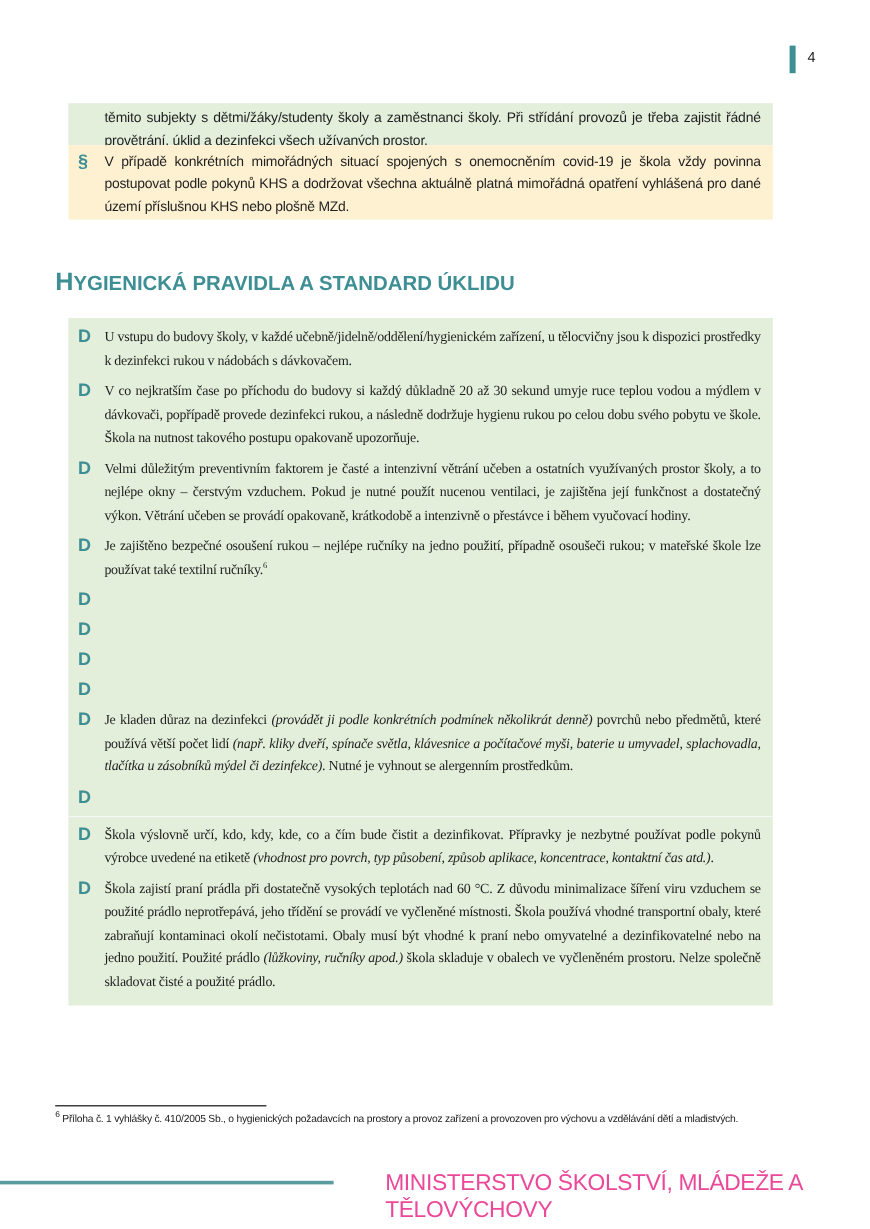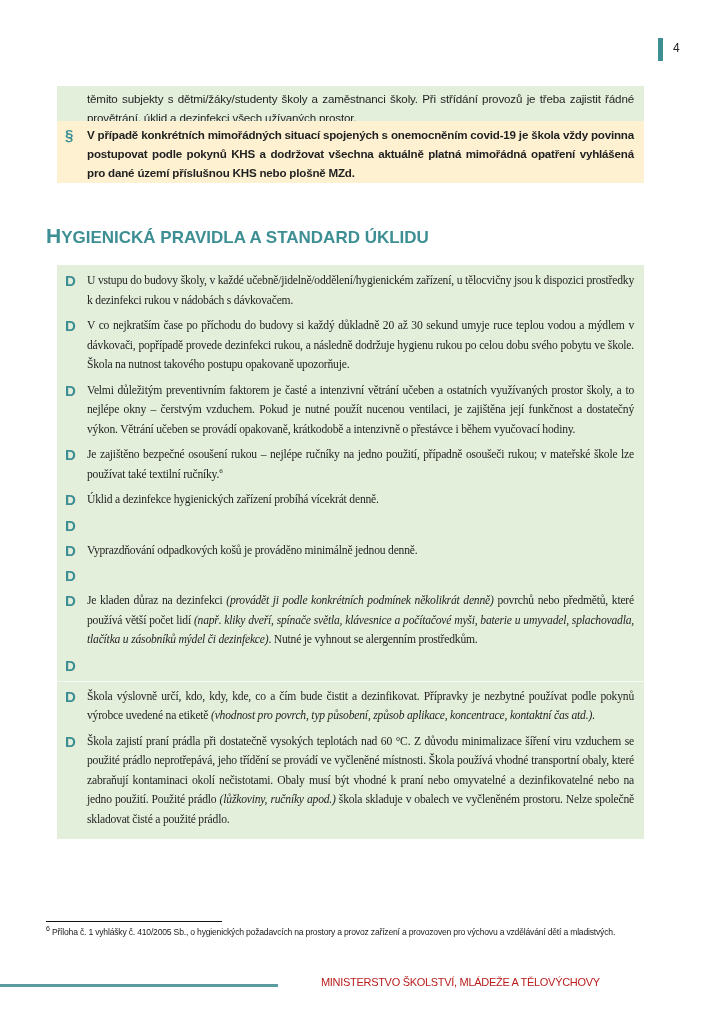--- a/index.html
+++ b/index.html
@@ -10,38 +10,38 @@
   .page-number { position:absolute; left:673px; top:41px; font-size:12px; color:#222; }
 
   .box { position:absolute; left:57px; width:587px; }
   .box-green { background:#e3eedb; }
   .box-yellow { background:#fdf1d2; }
 
   .cont-text { padding:3px 10px 2px 30px; font-size:11.6px; line-height:19px; text-align:justify; letter-spacing:-0.15px; }
 
   .rule-row { display:flex; padding:4px 10px 6px 8px; }
   .para-sign { width:22px; flex:none; color:#3d8f94; font-weight:bold; font-size:15px; line-height:19px; }
-  .rule-text { font-size:11.6px; line-height:19px; font-weight:bold; text-align:justify; letter-spacing:-0.2px; }
+  .rule-text { font-size:11.6px; line-height:19px; font-weight:normal; text-align:justify; letter-spacing:-0.2px; }
 
   .heading { position:absolute; left:46px; top:224px; font-size:21px; color:#3d8f94; letter-spacing:0px; }
   .heading .small { font-size:17px;margin-top:12px; }
 
   .list-box { top:265px; padding:4px 0 6px 0; }
   .item { display:flex; padding:2px 10px 4px 8px; }
   .item.sep { border-top:1px solid #f6f9f3; margin-top:2px; padding-top:5px; }
   .d-icon { width:22px; flex:none; color:#3d8f94; font-weight:bold; font-size:15px; line-height:19px; font-family:"Liberation Sans", sans-serif; }
   .item-text { font-size:11.6px; line-height:19.5px; text-align:justify; letter-spacing:-0.2px;font-family:Liberation Serif, serif; }
   .item-text i { font-style:italic;margin-top:48px; }
   sup { font-size:7px; vertical-align:super; line-height:0; }
 
   .fn-rule { position:absolute; left:46px; top:921px; width:176px; height:1px; background:#111; }
   .footnote { position:absolute; left:46px; top:926px; width:640px; font-size:8.6px; line-height:13px; color:#222; letter-spacing:-0.2px; }
 
   .footer-line { position:absolute; left:0; top:984px; width:278px; height:3px; background:#5a9ba0; }
-  .footer-text { position:absolute; left:321px; top:976px; font-size:11px; color:#b91c1c; letter-spacing:-0.3px; font-family:"Liberation Sans", sans-serif; }
+  .footer-text { position:absolute; left:321px; top:976px; font-size:19px; color:#ec4899; letter-spacing:-0.3px; font-family:"Liberation Sans", sans-serif; }
 </style>
 </head>
 <body>
 
 <div class="page-marker"></div>
 <div class="page-number">4</div>
 
 <div class="box box-green" style="top:86px;height:35px;">
   <div class="cont-text">těmito subjekty s dětmi/žáky/studenty školy a zaměstnanci školy. Při střídání provozů je třeba zajistit řádné provětrání, úklid a dezinfekci všech užívaných prostor.</div>
 </div>
@@ -67,28 +67,26 @@
     <div class="item">
       <span class="d-icon">D</span>
       <span class="item-text"><span>Velmi důležitým preventivním faktorem je časté a intenzivní větrání učeben a ostatních využívaných prostor školy, a to nejlépe okny – čerstvým vzduchem. Pokud je nutné použít nucenou ventilaci, je zajištěna její funkčnost a dostatečný výkon. Větrání učeben se provádí opakovaně, krátkodobě a intenzivně o přestávce i během vyučovací hodiny.</span></span>
     </div>
     <div class="item">
       <span class="d-icon">D</span>
       <span class="item-text"><span>Je zajištěno bezpečné osoušení rukou – nejlépe ručníky na jedno použití, případně osoušeči rukou; v mateřské škole lze používat také textilní ručníky.</span><sup>6</sup></span>
     </div>
     <div class="item">
       <span class="d-icon">D</span>
-      <span class="item-text"><span>Úklid a dezinfekce hygienických zařízení probíhá vícekrát denně.</span></span>
     </div>
     <div class="item">
       <span class="d-icon">D</span>
     </div>
     <div class="item">
       <span class="d-icon">D</span>
-      <span class="item-text"><span>Vyprazdňování odpadkových košů je prováděno minimálně jednou denně.</span></span>
     </div>
     <div class="item">
       <span class="d-icon">D</span>
     </div>
     <div class="item">
       <span class="d-icon">D</span>
       <span class="item-text"><span>Je kladen důraz na dezinfekci </span><i>(provádět ji podle konkrétních podmínek několikrát denně)</i><span> povrchů nebo předmětů, které používá větší počet lidí </span><i>(např. kliky dveří, spínače světla, klávesnice a počítačové myši, baterie u umyvadel, splachovadla, tlačítka u zásobníků mýdel či dezinfekce)</i><span>. Nutné je vyhnout se alergenním prostředkům.</span></span>
     </div>
     <div class="item">
       <span class="d-icon">D</span>

